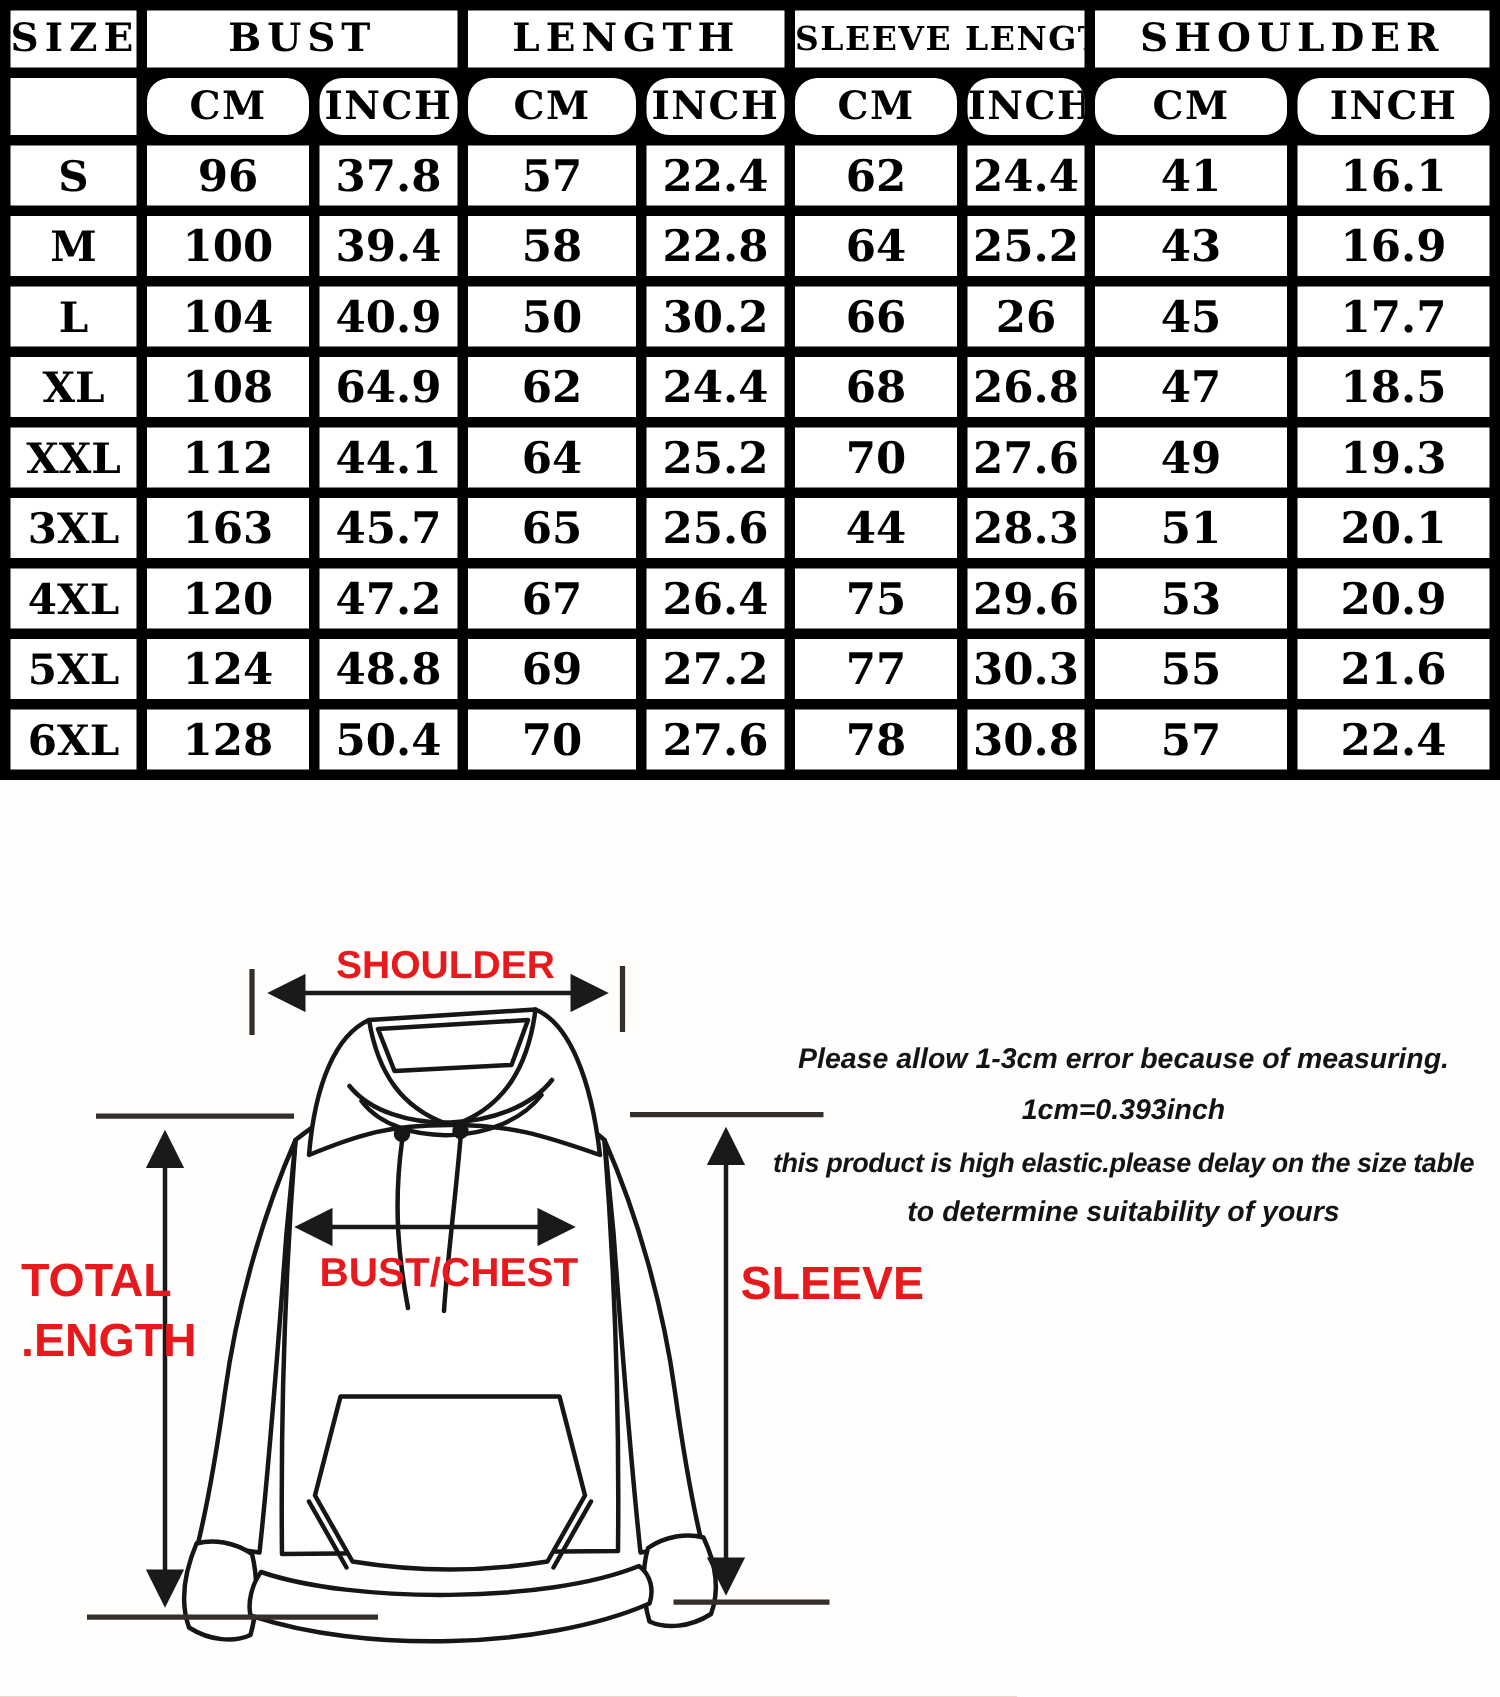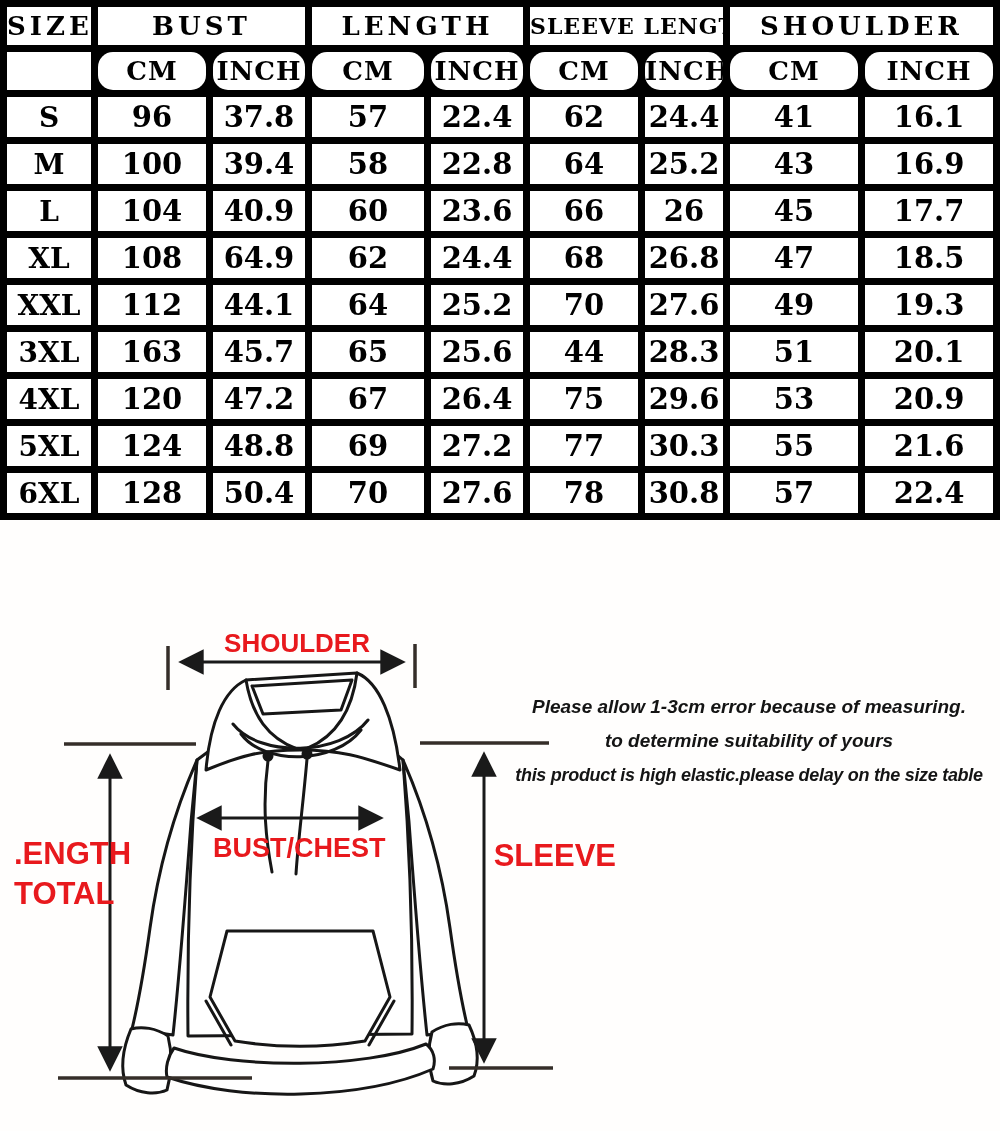--- a/index.html
+++ b/index.html
@@ -92,22 +92,22 @@
         <td class="val">22.8</td>
         <td class="val">64</td>
         <td class="val">25.2</td>
         <td class="val">43</td>
         <td class="val">16.9</td>
       </tr>
       <tr>
         <td class="sz">L</td>
         <td class="val">104</td>
         <td class="val">40.9</td>
-        <td class="val">60</td>
-        <td class="val">23.6</td>
+        <td class="val">50</td>
+        <td class="val">30.2</td>
         <td class="val">66</td>
         <td class="val">26</td>
         <td class="val">45</td>
         <td class="val">17.7</td>
       </tr>
       <tr>
         <td class="sz">XL</td>
         <td class="val">108</td>
         <td class="val">64.9</td>
         <td class="val">62</td>
@@ -232,27 +232,28 @@
         <line x1="182" y1="142" x2="402" y2="142" marker-start="url(#arr)" marker-end="url(#arr)"></line>
         <line x1="110" y1="237" x2="110" y2="548" marker-start="url(#arr)" marker-end="url(#arr)"></line>
         <line x1="200" y1="298" x2="380" y2="298" marker-start="url(#arr)" marker-end="url(#arr)"></line>
         <line x1="484" y1="235" x2="484" y2="540" marker-start="url(#arr)" marker-end="url(#arr)"></line>
       </g>
     </svg>
 
     <div class="lbl shoulder-lbl">SHOULDER</div>
 
     <div class="lbl total-lbl">
+      <div>TOTAL</div>
       <div>.ENGTH</div>
-      <div>TOTAL</div>
     </div>
 
     <div class="lbl bust-lbl">BUST/CHEST</div>
 
     <div class="lbl sleeve-lbl">SLEEVE</div>
 
     <div class="notes">
       <div class="note n1">Please allow 1-3cm error because of measuring.</div>
+      <div class="note n2">1cm=0.393inch</div>
+      <div class="note n3">this product is high elastic.please delay on the size table</div>
       <div class="note n4">to determine suitability of yours</div>
-      <div class="note n3">this product is high elastic.please delay on the size table</div>
     </div>
   </div>
 </div>
 
 </body></html>

